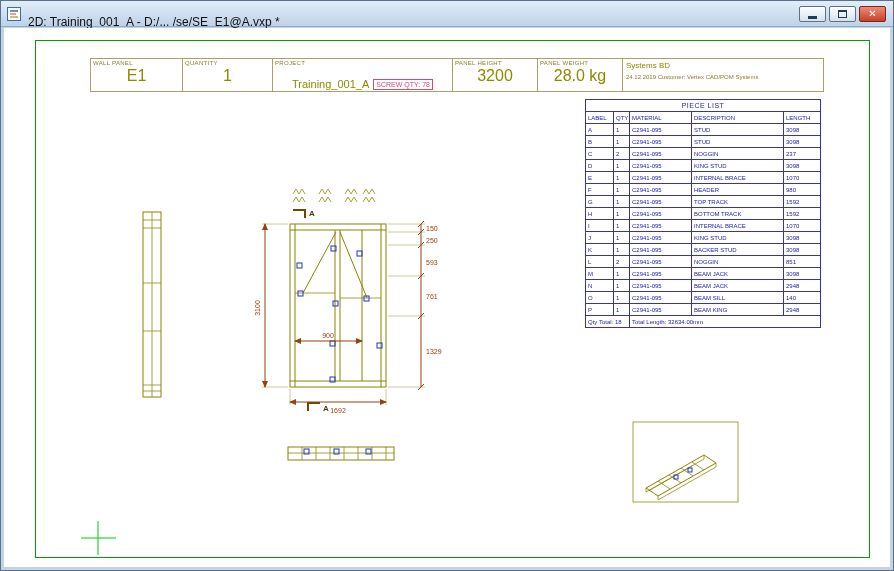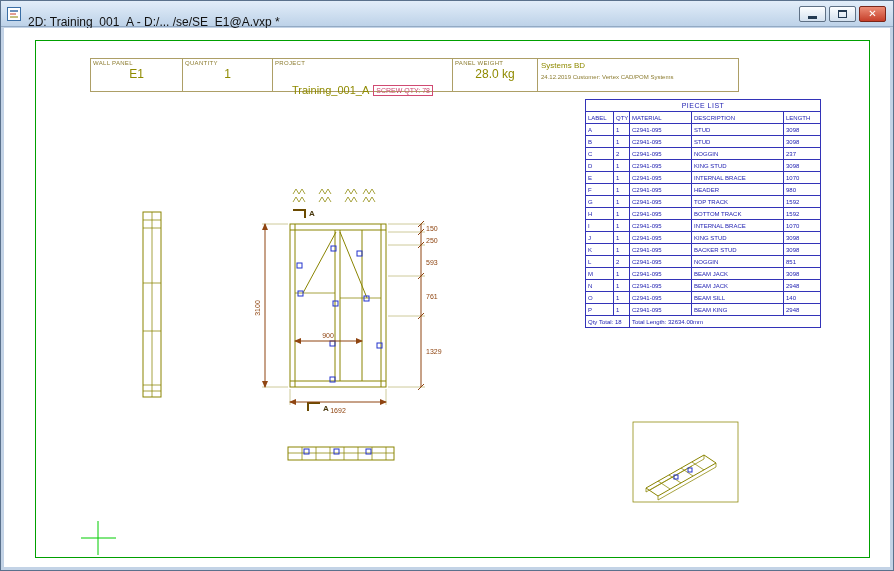--- a/index.html
+++ b/index.html
@@ -19,22 +19,22 @@
   .win-btn.close { background:linear-gradient(#ec8d76,#c63f2a); border-color:#7a2619; color:#fff; font-size:10px; }
   .client { position:absolute; left:3px; right:3px; top:27px; bottom:3px; background:#fff; }
   .sheet { position:absolute; left:31px; top:12px; width:835px; height:518px;
            border:1px solid #00a000; }
   
   .title-block { position:absolute; left:54px; top:17px; height:34px; display:flex;
                  border:1px solid #ad9f66; background:#fff; }
   .tb-cell { border-right:1px solid #ad9f66; height:100%; }
   .tb-cell:last-child { border-right:none; }
   .tb-label { font-size:6px; color:#8c7c30; padding:1px 2px 0 2px; letter-spacing:.3px; }
-  .tb-value { font-size:12px; color:#8f8a00; text-align:center; margin-top:1px; white-space:nowrap; }
-  .tb-value-row { display:flex; align-items:center; justify-content:center; gap:4px; margin-top:18px; }
+  .tb-value { font-size:16px; color:#8f8a00; text-align:center; margin-top:1px; white-space:nowrap; }
+  .tb-value-row { display:flex; align-items:center; justify-content:center; gap:4px; margin-top:12px; }
   .tb-proj { font-size:11px; color:#8f8a00; white-space:nowrap; }
   .badge { border:1px solid #d04a72; color:#d04a72; font-size:7px; line-height:9px;
            padding:0 2px; white-space:nowrap; }
   .vendor { padding:2px 3px; }
   .vendor-name { font-size:8px; color:#8f8a00; }
   .vendor-info { font-size:6px; color:#8c7c30; margin-top:4px; white-space:nowrap; }
   
   .piece-list { position:absolute; left:549px; top:58px; width:235px; border-collapse:collapse;
                 table-layout:fixed; font-size:6px; color:#2222b2; background:#fff; }
   .piece-list th, .piece-list td { border:1px solid #3333b8; padding:0 2px; height:12px;
@@ -89,20 +89,24 @@
           <div class="tb-value">1</div>
         </div>
         <div class="tb-cell" style="width:180px">
           <div class="tb-label">PROJECT</div>
           <div class="tb-value-row">
             <span class="tb-proj">Training_001_A</span>
             <span class="badge">SCREW QTY: 78</span>
           </div>
         </div>
         <div class="tb-cell" style="width:85px">
+          <div class="tb-label">PANEL HEIGHT</div>
+          <div class="tb-value">3200</div>
+        </div>
+        <div class="tb-cell" style="width:85px">
           <div class="tb-label">PANEL WEIGHT</div>
           <div class="tb-value">28.0 kg</div>
         </div>
         <div class="tb-cell vendor" style="width:200px">
           <div class="vendor-name">Systems BD</div>
           <div class="vendor-info">24.12.2019   Customer: Vertex CAD/POM Systems</div>
         </div>
       </div>
 
       <table class="piece-list">

